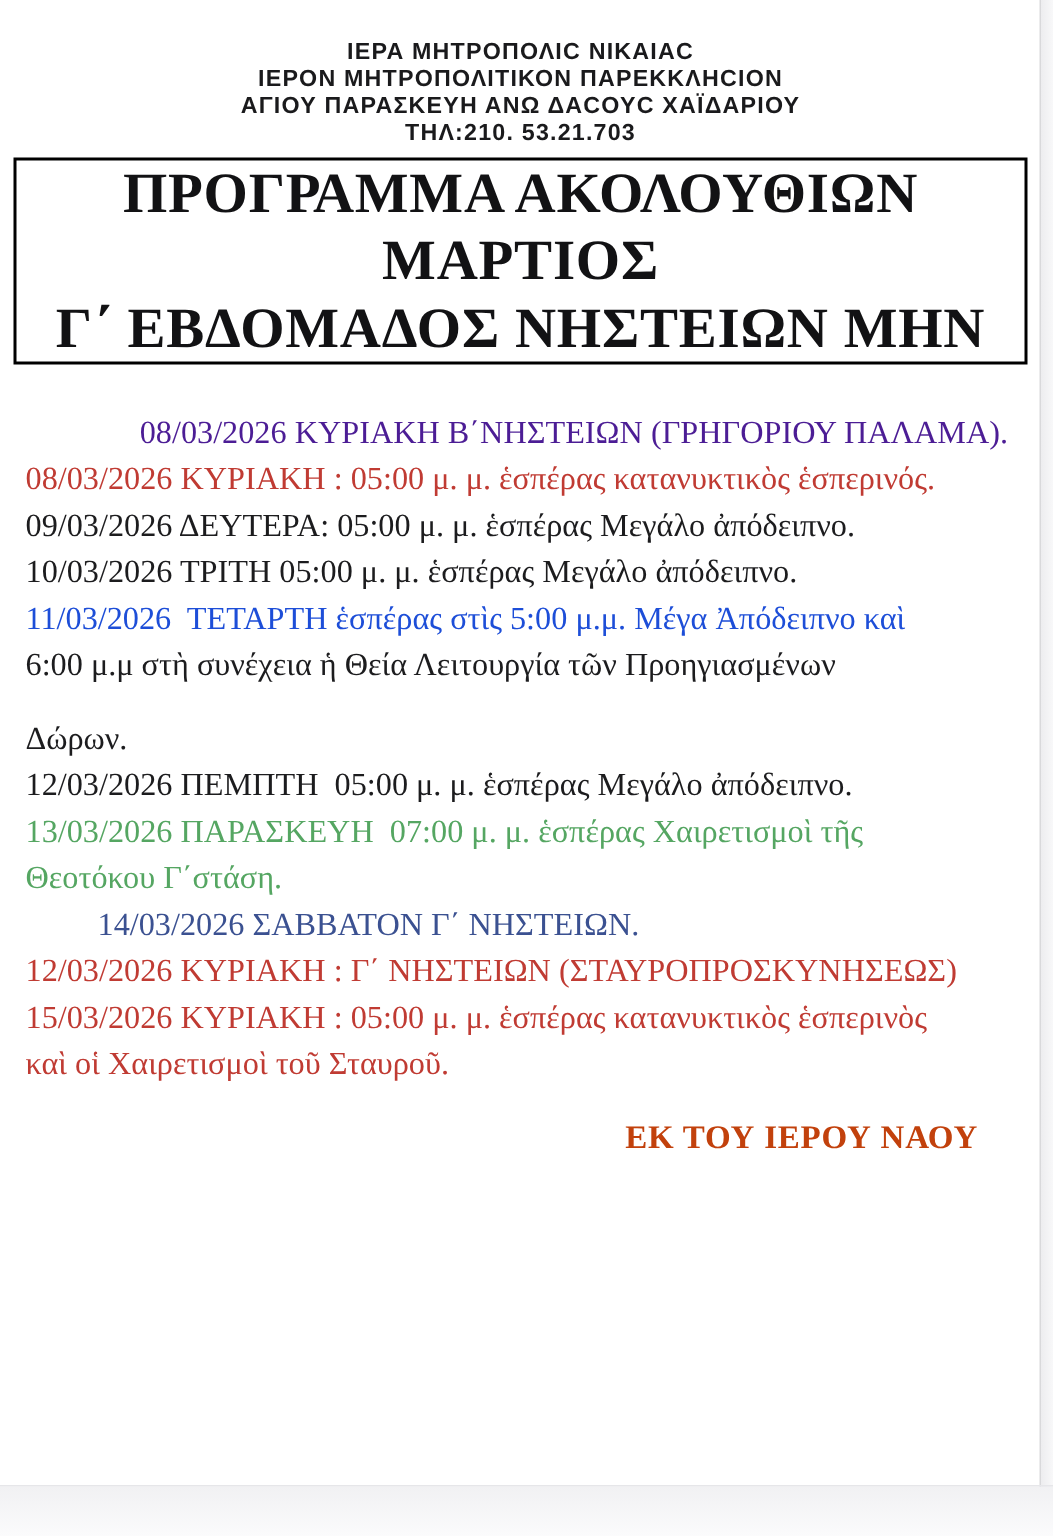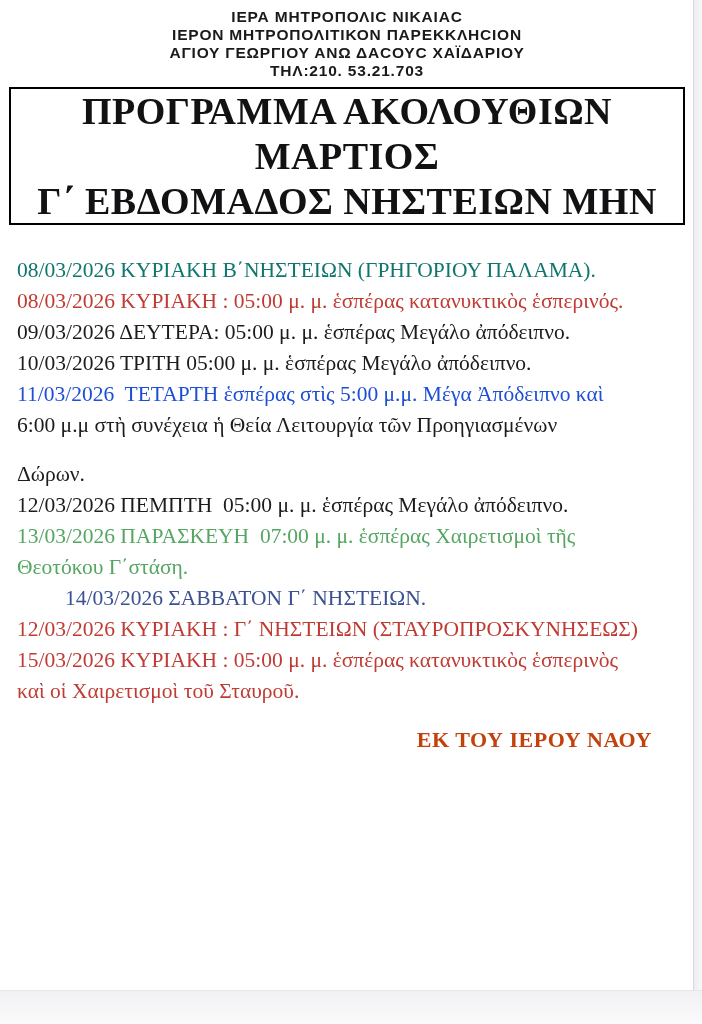--- a/index.html
+++ b/index.html
@@ -22,21 +22,21 @@
     background: linear-gradient(to right, #ededef, #f8f8f9);
     border-left: 1px solid #d9d9db;
   }
   .edge-bottom {
     position: absolute;
     left: 0; bottom: 0; width: 100%; height: 33px;
     background: linear-gradient(to bottom, #f1f1f3, #fbfbfc);
     border-top: 1px solid #e6e6e9;
   }
   .letterhead {
-    margin-top: 8px;
+    margin-top: 26px;
     text-align: center;
     font-family: "Liberation Sans", "DejaVu Sans", sans-serif;
     font-weight: bold;
     font-size: 15.5px;
     line-height: 18px;
     letter-spacing: 0.8px;
     color: #1a1a1c;
   }
   .title-box {
     margin: 7px 9px 0 9px;
@@ -68,31 +68,31 @@
     color: #c2410c;
   }
 </style>
 </head>
 <body>
 
 <div class="page">
   <div class="letterhead">
       <div class="sched-line">ΙΕΡΑ ΜΗΤΡΟΠΟΛΙϹ ΝΙΚΑΙΑϹ</div>
       <div class="sched-line">ΙΕΡΟΝ ΜΗΤΡΟΠΟΛΙΤΙΚΟΝ ΠΑΡΕΚΚΛΗϹΙΟΝ</div>
-      <div class="sched-line">ΑΓΙΟΥ ΓΕΩΡΓΙΟΥ ΑΝΩ ΔΑϹΟΥϹ ΧΑΪΔΑΡΙΟΥ</div>
+      <div class="sched-line">ΑΓΙΟΥ ΠΑΡΑΣΚΕΥΗ ΑΝΩ ΔΑϹΟΥϹ ΧΑΪΔΑΡΙΟΥ</div>
       <div class="sched-line">ΤΗΛ:210. 53.21.703</div>
     </div>
   <div class="title-box">
       <div class="sched-line">ΠΡΟΓΡΑΜΜΑ ΑΚΟΛΟΥΘΙΩΝ</div>
       <div class="sched-line">ΜΑΡΤΙΟΣ</div>
       <div class="sched-line">Γ΄ ΕΒΔΟΜΑΔΟΣ ΝΗΣΤΕΙΩΝ ΜΗΝ</div>
     </div>
   <div class="schedule">
       <div>
-        <div class="sched-line" style="color: #0f766e;">08/03/2026 ΚΥΡΙΑΚΗ Β΄ΝΗΣΤΕΙΩΝ (ΓΡΗΓΟΡΙΟΥ ΠΑΛΑΜΑ).</div>
+        <div class="sched-line" style="color: #4c1d95; text-align: right;">08/03/2026 ΚΥΡΙΑΚΗ Β΄ΝΗΣΤΕΙΩΝ (ΓΡΗΓΟΡΙΟΥ ΠΑΛΑΜΑ).</div>
       </div>
       <div>
         <div class="sched-line" style="color: rgb(192, 59, 51);">08/03/2026 ΚΥΡΙΑΚΗ : 05:00 μ. μ. ἑσπέρας κατανυκτικὸς ἑσπερινός.</div>
       </div>
       <div>
         <div class="sched-line" style="color: rgb(28, 28, 30);">09/03/2026 ΔΕΥΤΕΡΑ: 05:00 μ. μ. ἑσπέρας Μεγάλο ἀπόδειπνο.</div>
       </div>
       <div>
         <div class="sched-line" style="color: rgb(28, 28, 30);">10/03/2026 ΤΡΙΤΗ 05:00 μ. μ. ἑσπέρας Μεγάλο ἀπόδειπνο.</div>
       </div>

